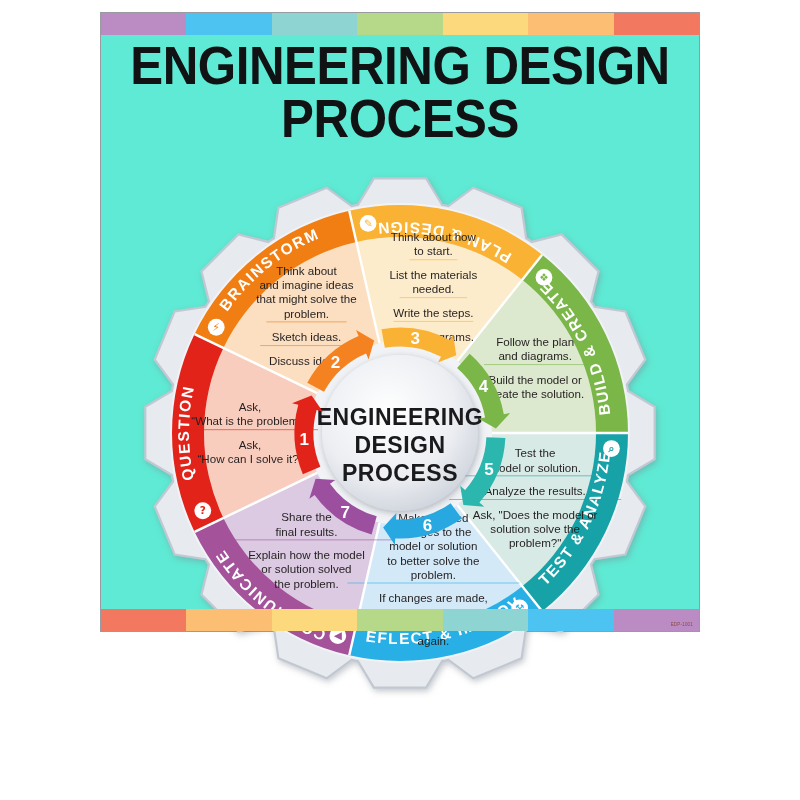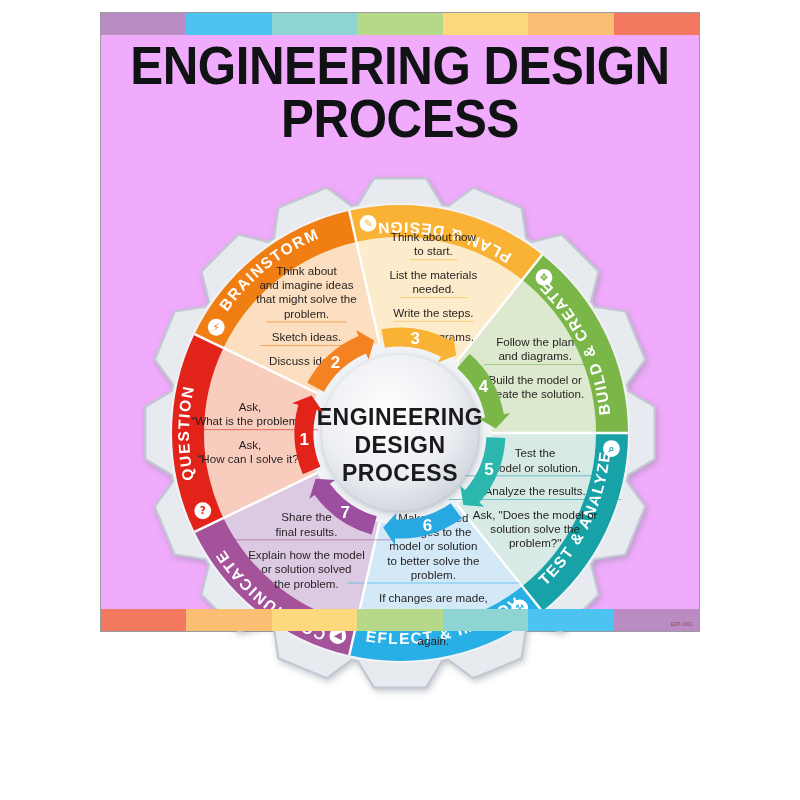--- a/index.html
+++ b/index.html
@@ -3,21 +3,21 @@
 <meta charset="utf-8">
 <style>
   html,body{margin:0;padding:0;}
   body{
     width:800px;height:800px;overflow:hidden;
     background:#ffffff;
     font-family:"Liberation Sans", sans-serif;
   }
   #poster{
     position:absolute;left:100px;top:12px;width:600px;height:620px;
-    background:#f0abfc;
+    background:#5eead4;
     border:1px solid #9a9ba0;
     box-sizing:border-box;
   }
   .stripe-row{position:absolute;left:0;width:100%;height:22px;display:flex;}
   .stripe-row.top{top:0;}
   .stripe-row.bottom{bottom:0;}
   .stripe{flex:1 1 0;height:100%;}
   .footer-code{
     position:absolute;right:6px;bottom:4px;
     font-size:4.5px;color:#8a4a40;letter-spacing:.2px;

